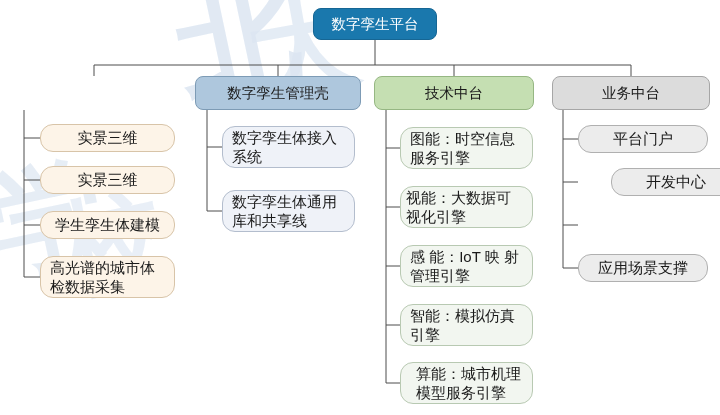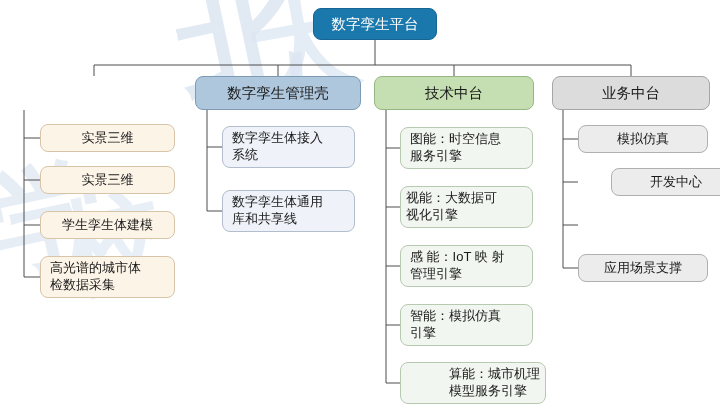--- a/index.html
+++ b/index.html
@@ -77,22 +77,22 @@
     height: 34px;
     font-size: 14.5px;
     border-radius: 8px;
   }
   .lvl2.c1 { left: 11px;  width: 166px; background: #f8cb93; border-color: #cf9e64; }
   .lvl2.c2 { left: 195px; width: 166px; background: #aec7dd; border-color: #7d9bb5; }
   .lvl2.c3 { left: 374px; width: 160px; background: #c5dfb2; border-color: #96b783; }
   .lvl2.c4 { left: 552px; width: 158px; background: #dcdcdc; border-color: #a6a6a6; }
 
   .lvl3 {
-    font-size: 13px;
-    border-radius: 8px;
+    font-size: 15px;
+    border-radius: 13px;
   }
   .lvl3.g1 { background: #fdf4e8; border-color: #d8c4a8; }
   .lvl3.g2 { background: #eff2f8; border-color: #b3bdcd; }
   .lvl3.g3 { background: #f2f6f0; border-color: #b8c9b2; }
   .lvl3.g4 { background: #ececec; border-color: #b0b0b0; }
 
   .lvl3.g1, .lvl3.g2 { left: 40px; }
   .lvl3.g2 { left: 222px; }
   .lvl3.g3 { left: 400px; }
   .lvl3.g4 { left: 578px; }
@@ -191,27 +191,27 @@
 视化引擎</span>
   </div>
   <div class="node lvl3 g3 two-line" style="top:245px; width:133px; justify-content:flex-start; text-align:left; padding-left:9px;">
     <span class="node-text">感 能：IoT 映 射
 管理引擎</span>
   </div>
   <div class="node lvl3 g3 two-line" style="top:304px; width:133px; justify-content:flex-start; text-align:left; padding-left:9px;">
     <span class="node-text">智能：模拟仿真
 引擎</span>
   </div>
-  <div class="node lvl3 g3 two-line" style="top:362px; width:146px; justify-content:flex-end; text-align:left; padding-left:9px;">
+  <div class="node lvl3 g3 two-line" style="top:362px; width:133px; justify-content:center; text-align:left; padding-left:9px;">
     <span class="node-text">算能：城市机理
 模型服务引擎</span>
   </div>
 
   <div class="node lvl3 g4 one-line" style="top:125px; width:130px;">
-    <span class="node-text">模拟仿真</span>
+    <span class="node-text">平台门户</span>
   </div>
   <div class="node lvl3 g4 one-line" style="top:168px; width:130px;margin-left:33px;">
     <span class="node-text">开发中心</span>
   </div>
   <div class="node lvl3 g4 one-line" style="top:254px; width:130px;">
     <span class="node-text">应用场景支撑</span>
   </div>
 
 </div>
 

